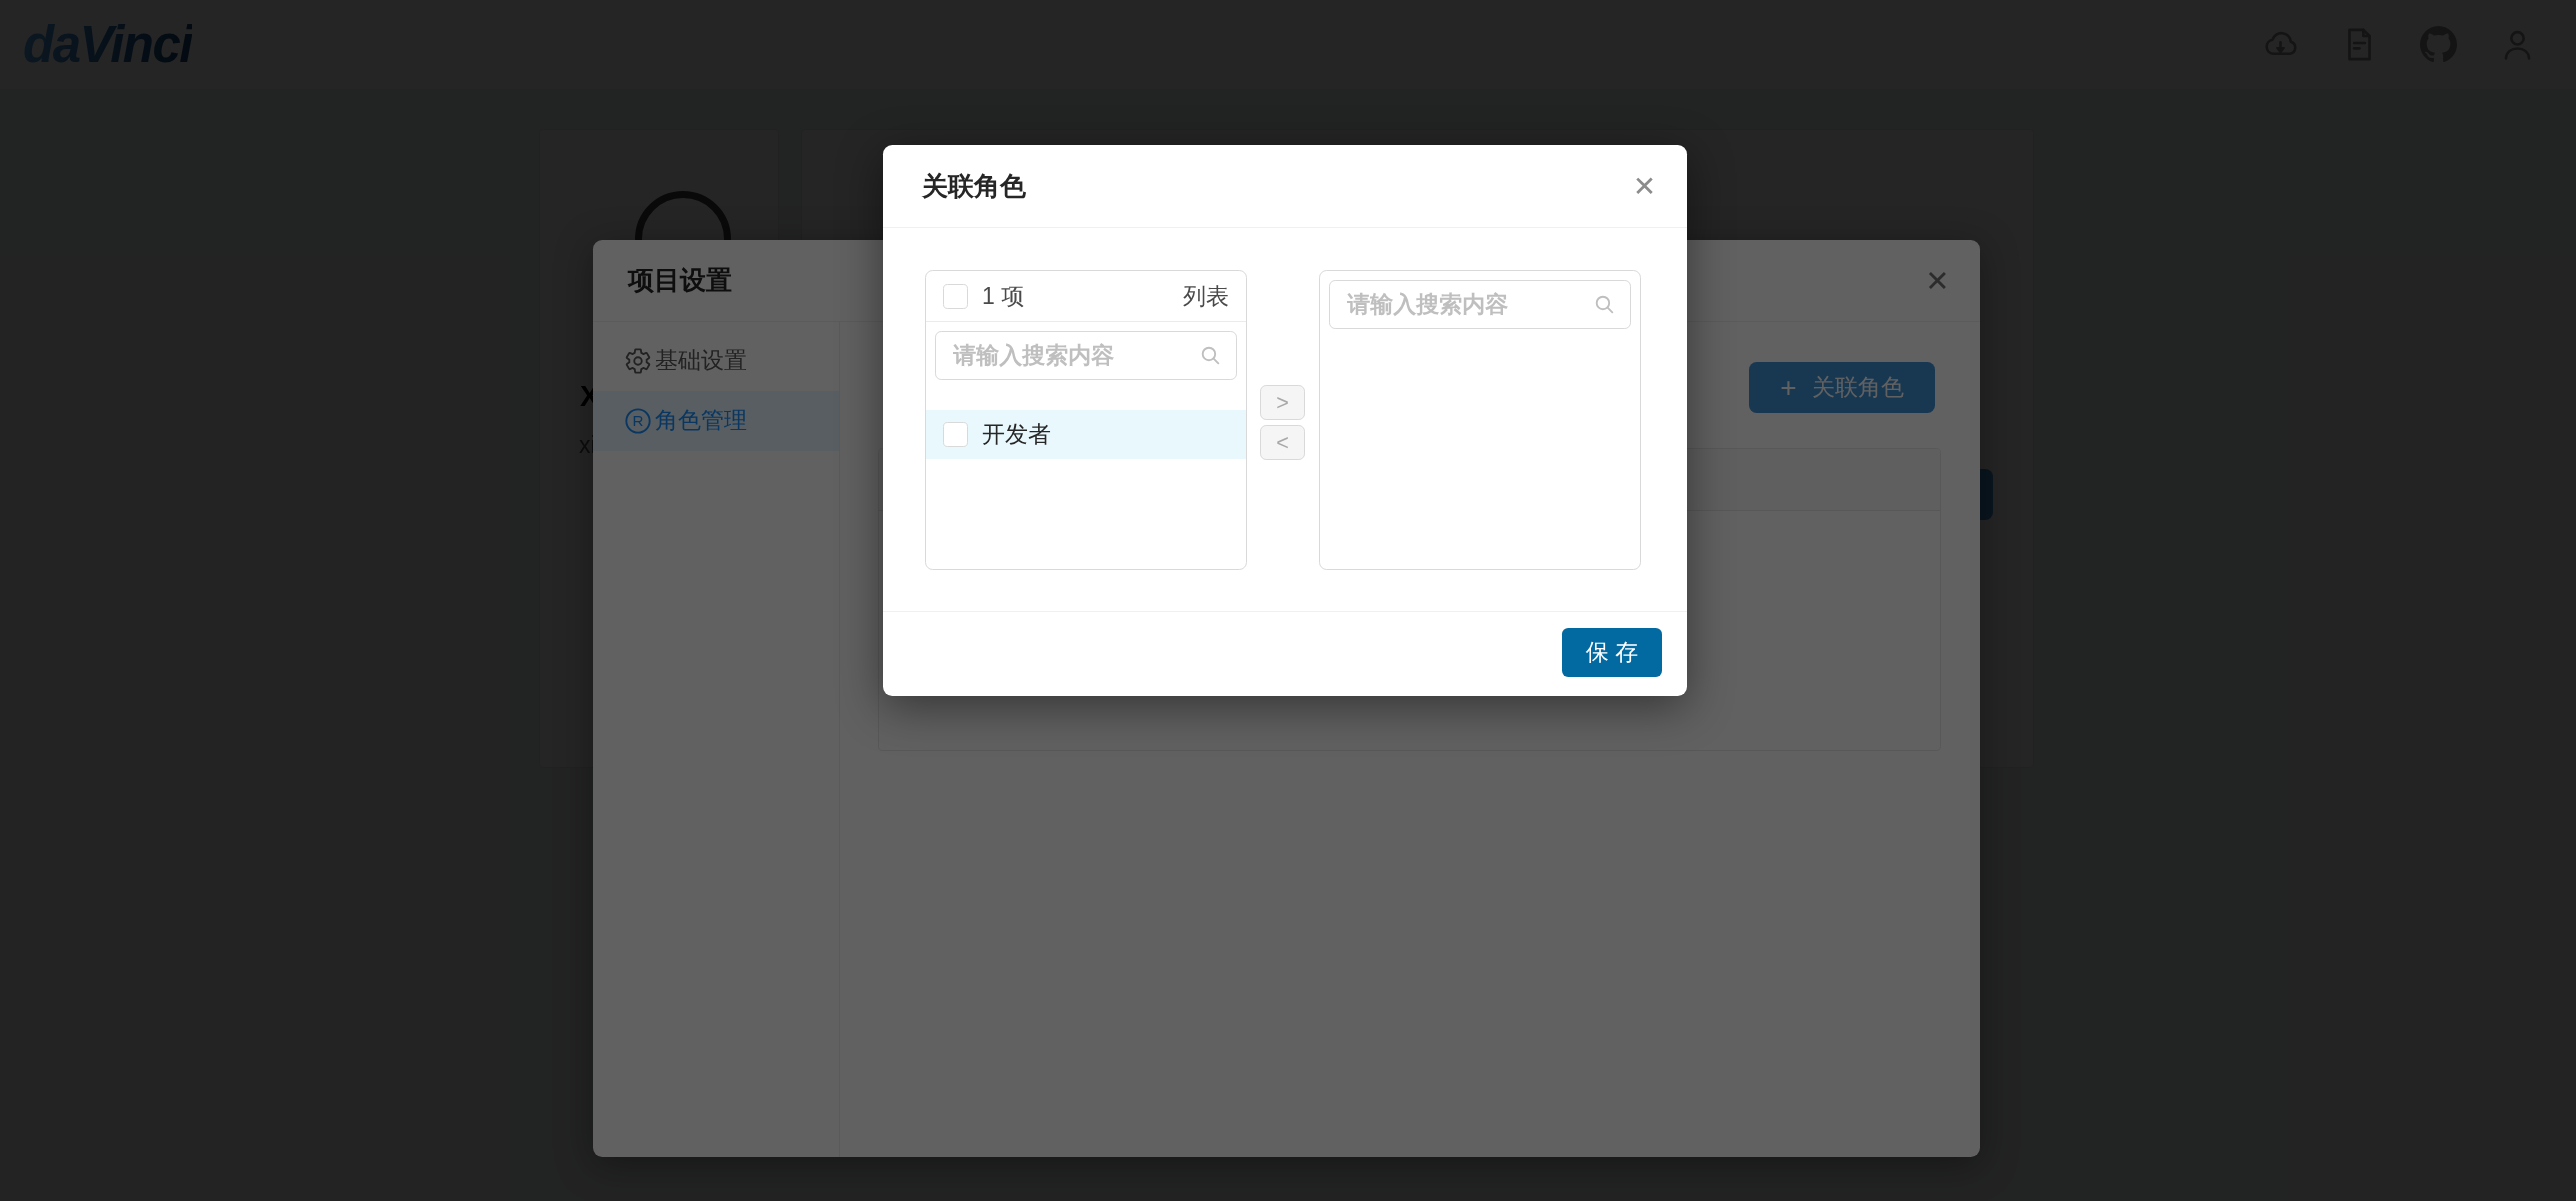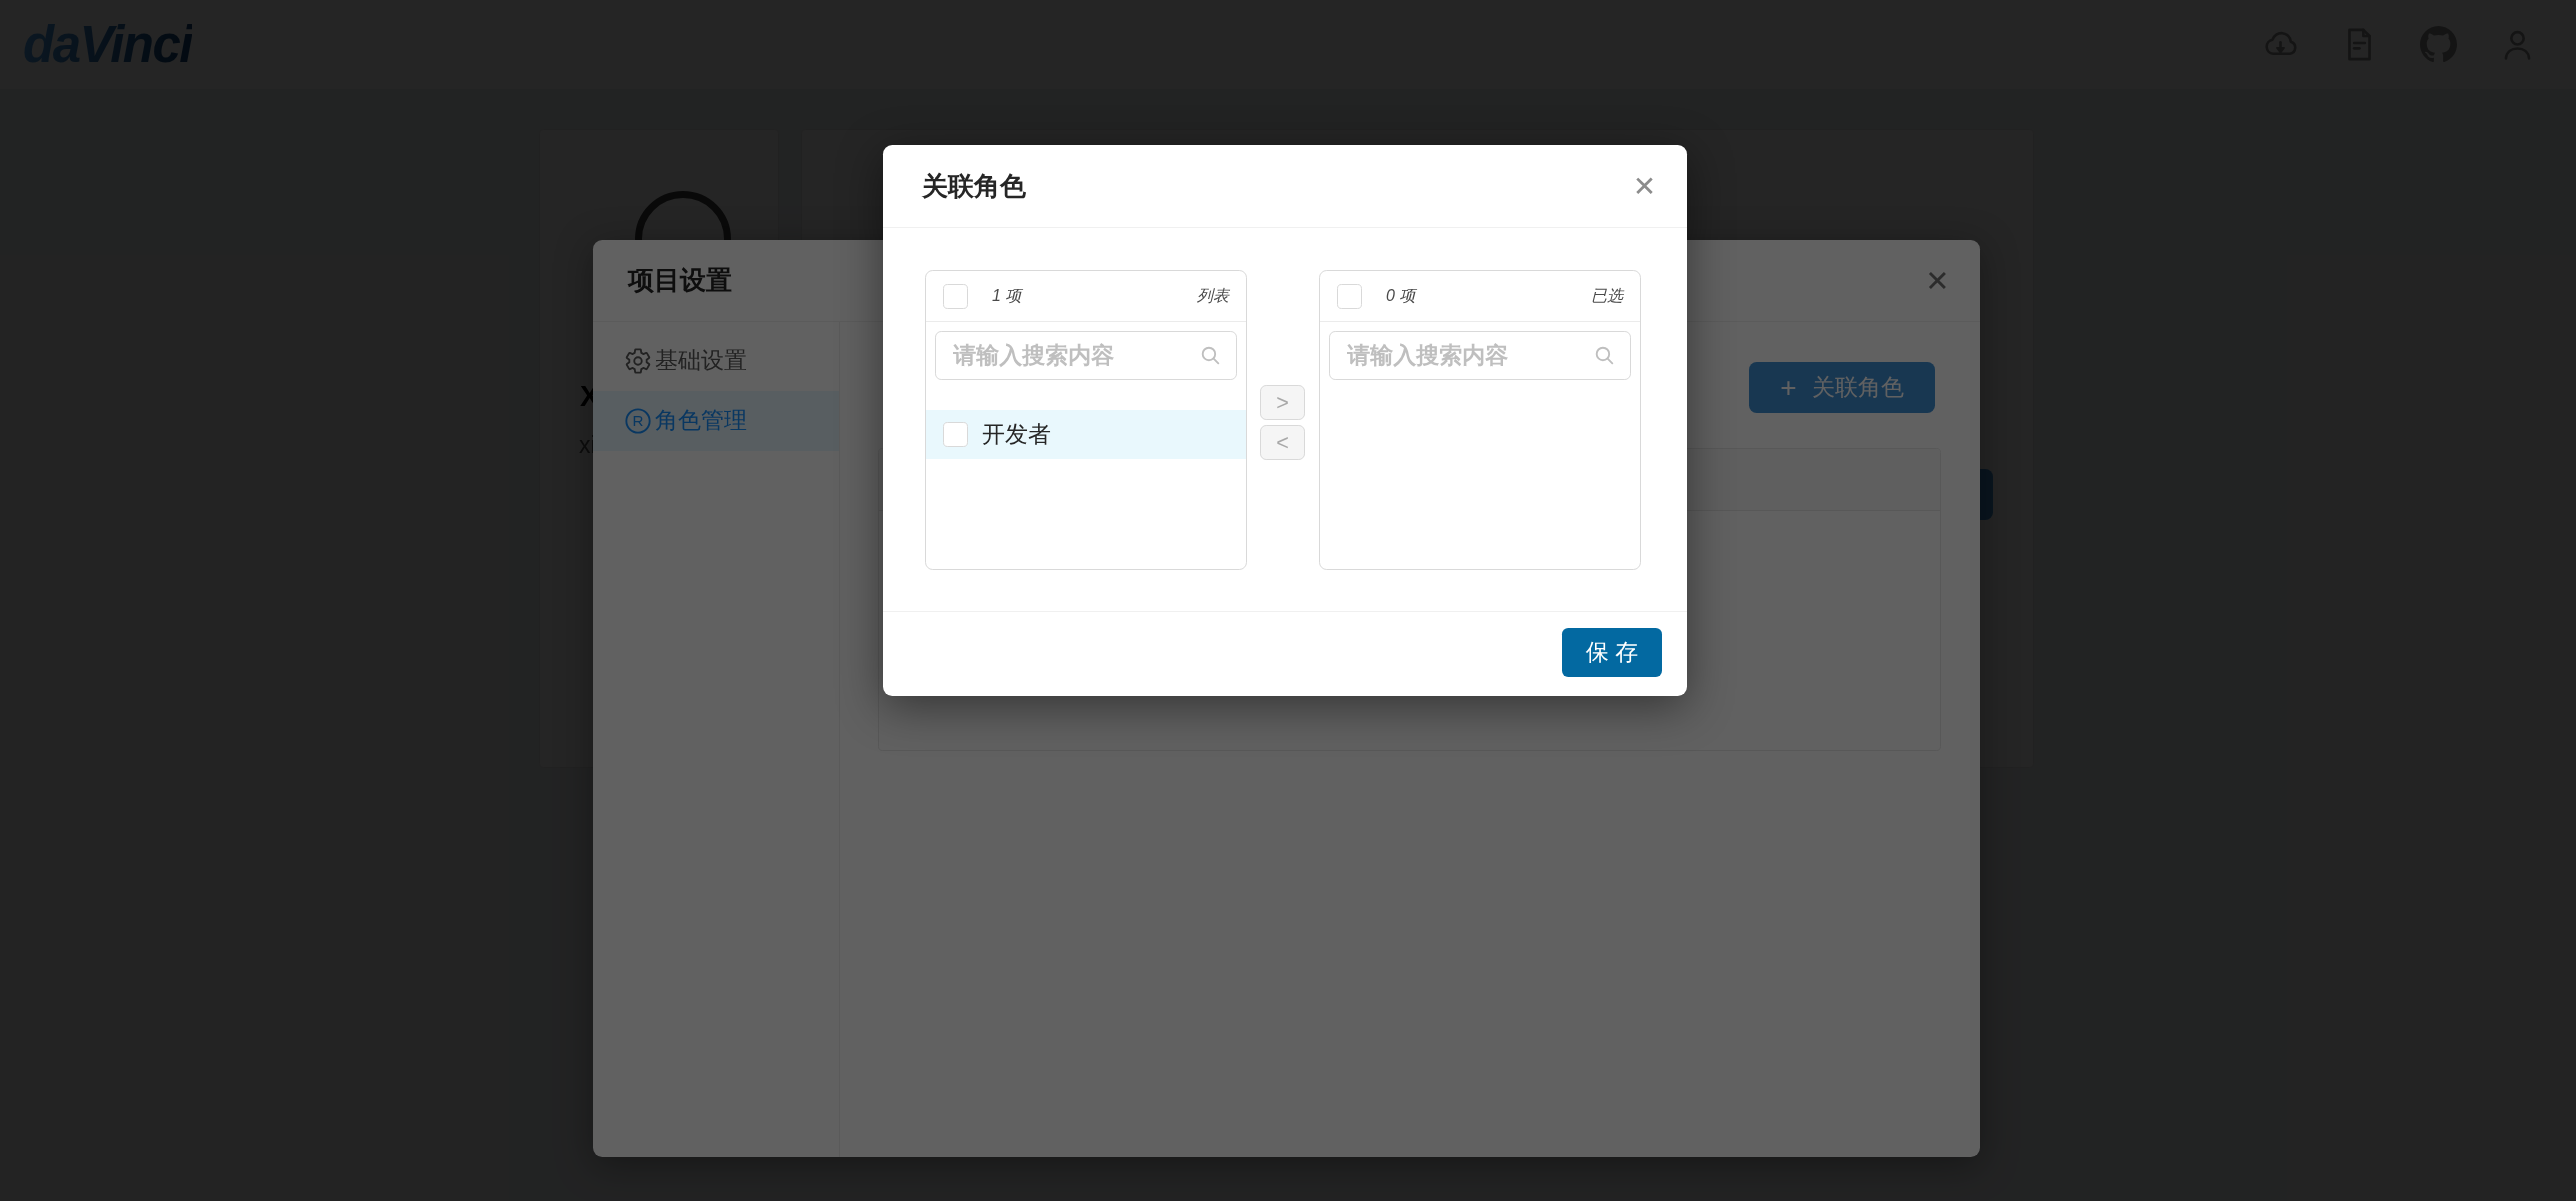--- a/index.html
+++ b/index.html
@@ -104,22 +104,22 @@
   .rm-title { font-size:26px; font-weight:600; color:#262626; }
   .rm-close { height:83px; width:85px; font-size:28px; color:#8c8c8c; }
 
   .t-panel {
     position:absolute; top:125px; width:322px; height:300px;
     border:1.5px solid #d9d9d9; border-radius:7.7px; background:#fff; overflow:hidden;
   }
   .t-panel.left { left:42px; }
   .t-panel.right { left:436px; }
   .t-head {
-    height:51px; display:flex; align-items:center; gap:24px;
-    padding:0 17px; border-bottom:1.5px solid #ebebeb; font-size:16px; color:#4a4a4a;font-style:italic;
+    height:51px; display:flex; align-items:center; gap:14px;
+    padding:0 17px; border-bottom:1.5px solid #ebebeb; font-size:23px; color:#4a4a4a;
   }
   .t-head-title { margin-left:auto; }
   .cb {
     width:25px; height:25px; flex:none; background:#fff;
     border:1.5px solid #d9d9d9; border-radius:4.6px; display:inline-block; cursor:pointer;
   }
   .t-search-wrap { position:relative; margin:9.2px; }
   .t-search {
     width:100%; height:49px; border:1.5px solid #d9d9d9; border-radius:6.2px;
     font-size:23px; padding:0 49px 0 17px; color:#262626; outline:none;
@@ -251,25 +251,20 @@
       <div class="t-item">
         <span class="cb"></span>
         <span>开发者</span>
       </div>
     </div>
 
     <button class="t-arrow-btn t-arrow-right">&gt;</button>
     <button class="t-arrow-btn t-arrow-left">&lt;</button>
 
     <div class="t-panel right">
-      <div class="t-head">
-        <span class="cb"></span>
-        <span>0 项</span>
-        <span class="t-head-title">已选</span>
-      </div>
       <div class="t-search-wrap">
         <input class="t-search" type="text" placeholder="请输入搜索内容" style="">
         <svg class="t-search-icon" viewBox="0 0 24 24" fill="none" stroke="currentColor" stroke-width="1.8" stroke-linecap="round">
           <circle cx="10.5" cy="10.5" r="6"></circle>
           <path d="M15 15l4.5 4.5"></path>
         </svg>
       </div>
     </div>
 
     <div class="rm-footer">

